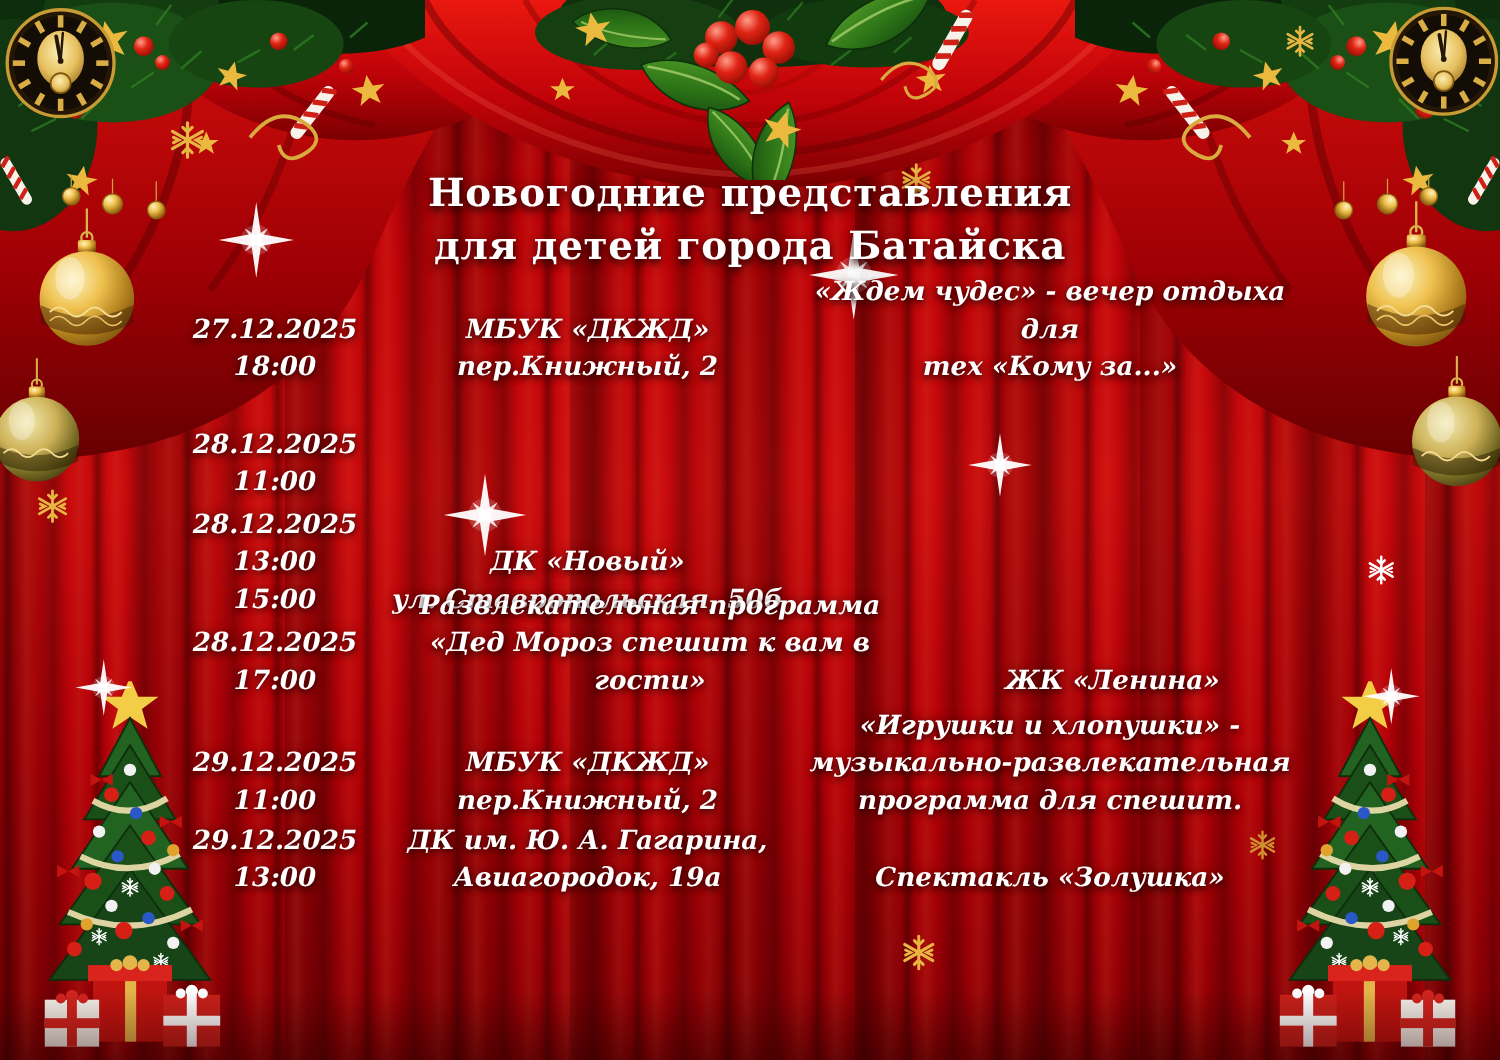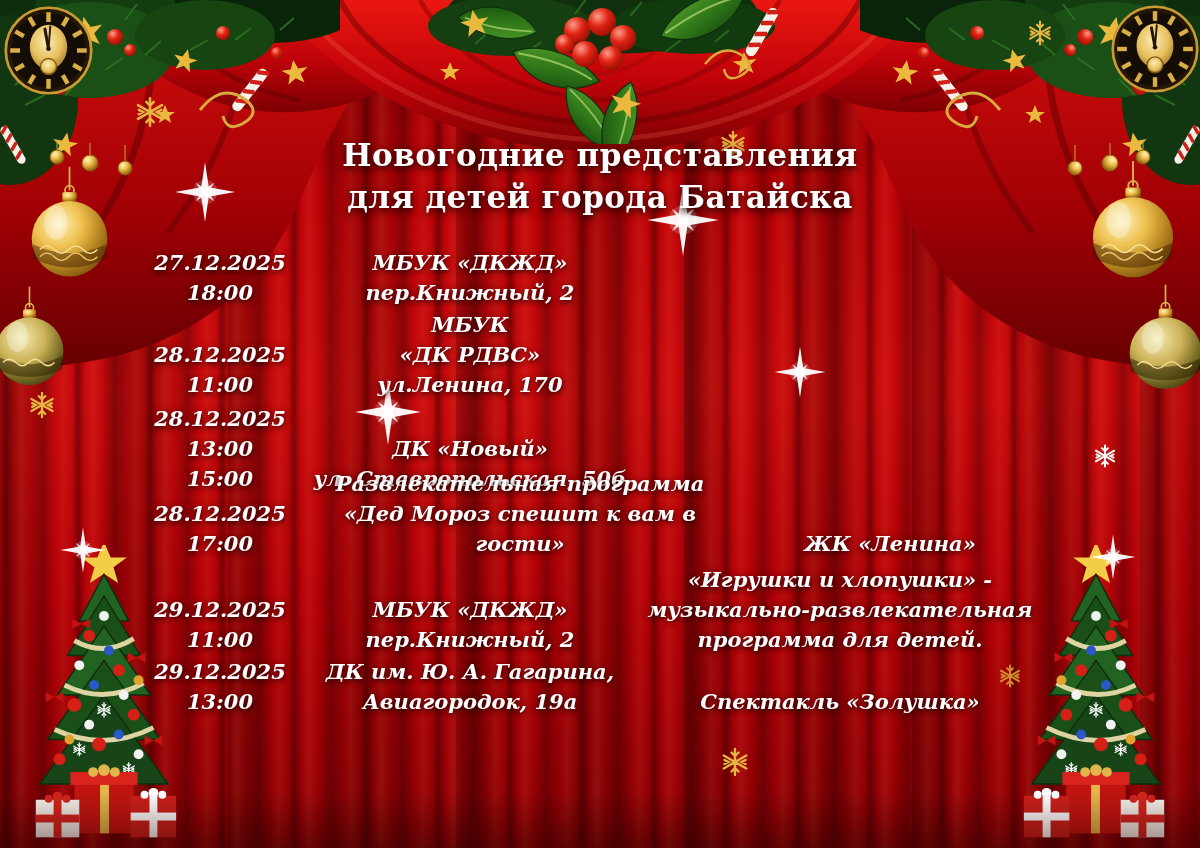--- a/index.html
+++ b/index.html
@@ -533,27 +533,26 @@
     </svg>
 
   <div class="title" style="white-space:pre-line">Новогодние представления
 для детей города Батайска</div>
 
   <div class="schedule-row" style="top:248px;height:60px">
     <div class="cell when">27.12.2025
 18:00</div>
     <div class="cell venue">МБУК «ДКЖД»
 пер.Книжный, 2</div>
+    <div class="cell event">«Ждем чудес» - вечер отдыха для
+тех «Кому за...»</div>
   </div>
   <div class="schedule-row" style="top:310px;height:90px">
     <div class="cell when">28.12.2025
 11:00</div>
-    <div class="cell venue">МБУК
-«ДК РДВС»
-ул.Ленина, 170</div>
   </div>
   <div class="schedule-row" style="top:404px;height:90px">
     <div class="cell when">28.12.2025
 13:00
 15:00</div>
     <div class="cell venue">ДК «Новый»
 ул. Ставропольская, 50б</div>
   </div>
   <div class="schedule-row" style="top:499px;height:60px">
     <div class="cell when">28.12.2025
@@ -562,21 +561,21 @@
 «Дед Мороз спешит к вам в гости»</div>
     <div class="cell venue">ЖК «Ленина»</div>
   </div>
   <div class="schedule-row" style="top:565px;height:90px">
     <div class="cell when">29.12.2025
 11:00</div>
     <div class="cell venue">МБУК «ДКЖД»
 пер.Книжный, 2</div>
     <div class="cell event">«Игрушки и хлопушки» -
 музыкально-развлекательная
-программа для детей.</div>
+программа для спешит.</div>
   </div>
   <div class="schedule-row" style="top:657px;height:60px">
     <div class="cell when">29.12.2025
 13:00</div>
     <div class="cell venue">ДК им. Ю. А. Гагарина,
 Авиагородок, 19а</div>
     <div class="cell event">Спектакль «Золушка»</div>
   </div>
 
 </div>

